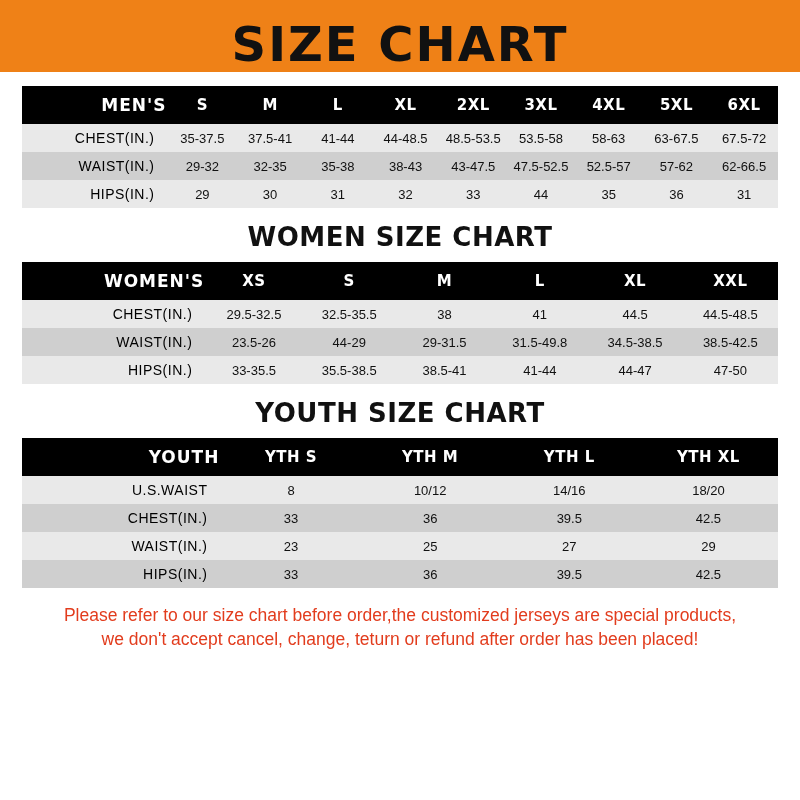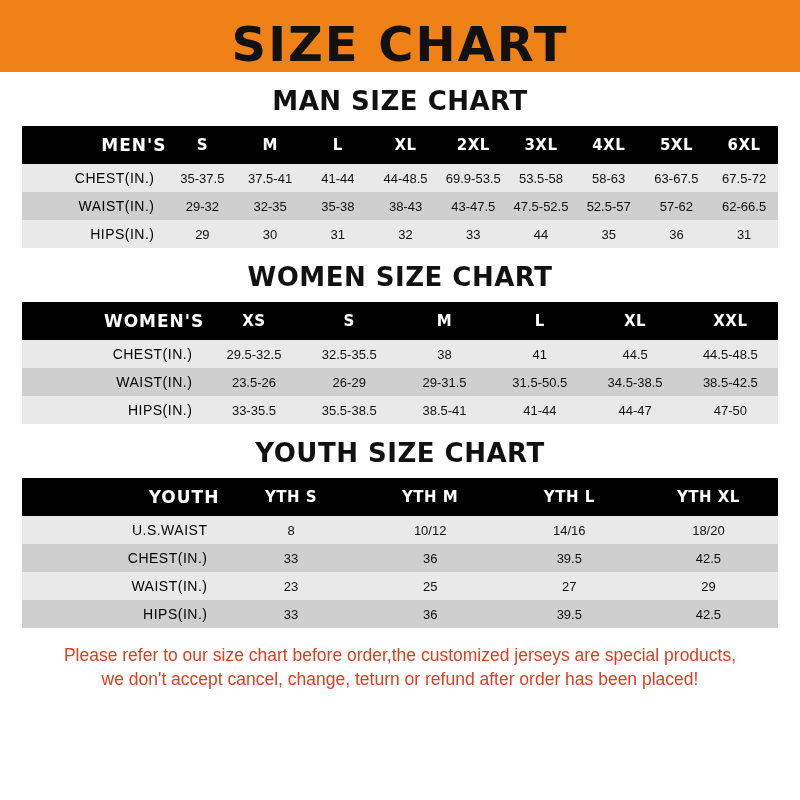--- a/index.html
+++ b/index.html
@@ -118,21 +118,20 @@
 
 <div class="page">
 
   <div class="header-band">
     <h1 class="header-title">SIZE CHART</h1>
   </div>
 
   <div class="content">
 
     <div class="section">
-      <h2 class="section-title">MAN SIZE CHART</h2>
       <table class="size-table">
         <thead>
           <tr>
             <th class="rowhead men-col-first">MEN'S</th>
             <th>S</th>
             <th>M</th>
             <th>L</th>
             <th>XL</th>
             <th>2XL</th>
             <th>3XL</th>
@@ -141,21 +140,21 @@
             <th>6XL</th>
           </tr>
         </thead>
         <tbody>
           <tr class="band-light">
             <td class="rowlabel">CHEST(IN.)</td>
             <td>35-37.5</td>
             <td>37.5-41</td>
             <td>41-44</td>
             <td>44-48.5</td>
-            <td>69.9-53.5</td>
+            <td>48.5-53.5</td>
             <td>53.5-58</td>
             <td>58-63</td>
             <td>63-67.5</td>
             <td>67.5-72</td>
           </tr>
           <tr class="band-dark">
             <td class="rowlabel">WAIST(IN.)</td>
             <td>29-32</td>
             <td>32-35</td>
             <td>35-38</td>
@@ -202,23 +201,23 @@
             <td>29.5-32.5</td>
             <td>32.5-35.5</td>
             <td>38</td>
             <td>41</td>
             <td>44.5</td>
             <td>44.5-48.5</td>
           </tr>
           <tr class="band-dark">
             <td class="rowlabel">WAIST(IN.)</td>
             <td>23.5-26</td>
-            <td>26-29</td>
+            <td>44-29</td>
             <td>29-31.5</td>
-            <td>31.5-50.5</td>
+            <td>31.5-49.8</td>
             <td>34.5-38.5</td>
             <td>38.5-42.5</td>
           </tr>
           <tr class="band-light">
             <td class="rowlabel">HIPS(IN.)</td>
             <td>33-35.5</td>
             <td>35.5-38.5</td>
             <td>38.5-41</td>
             <td>41-44</td>
             <td>44-47</td>

